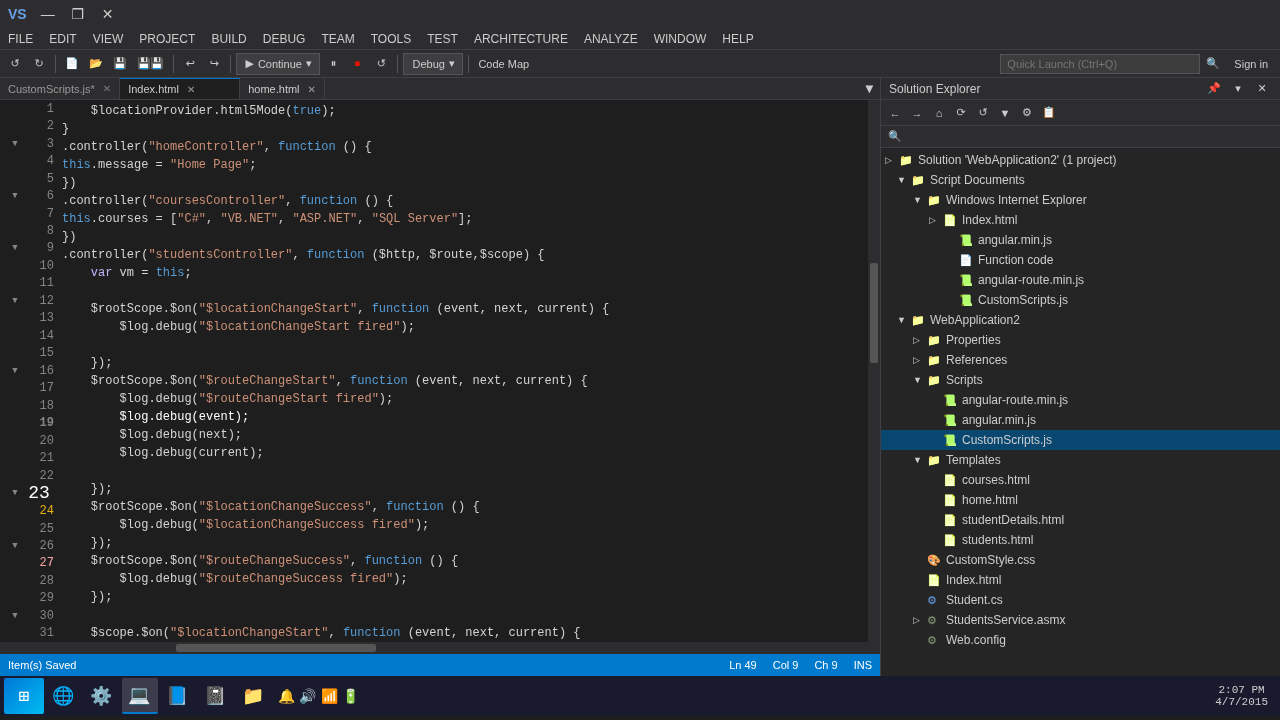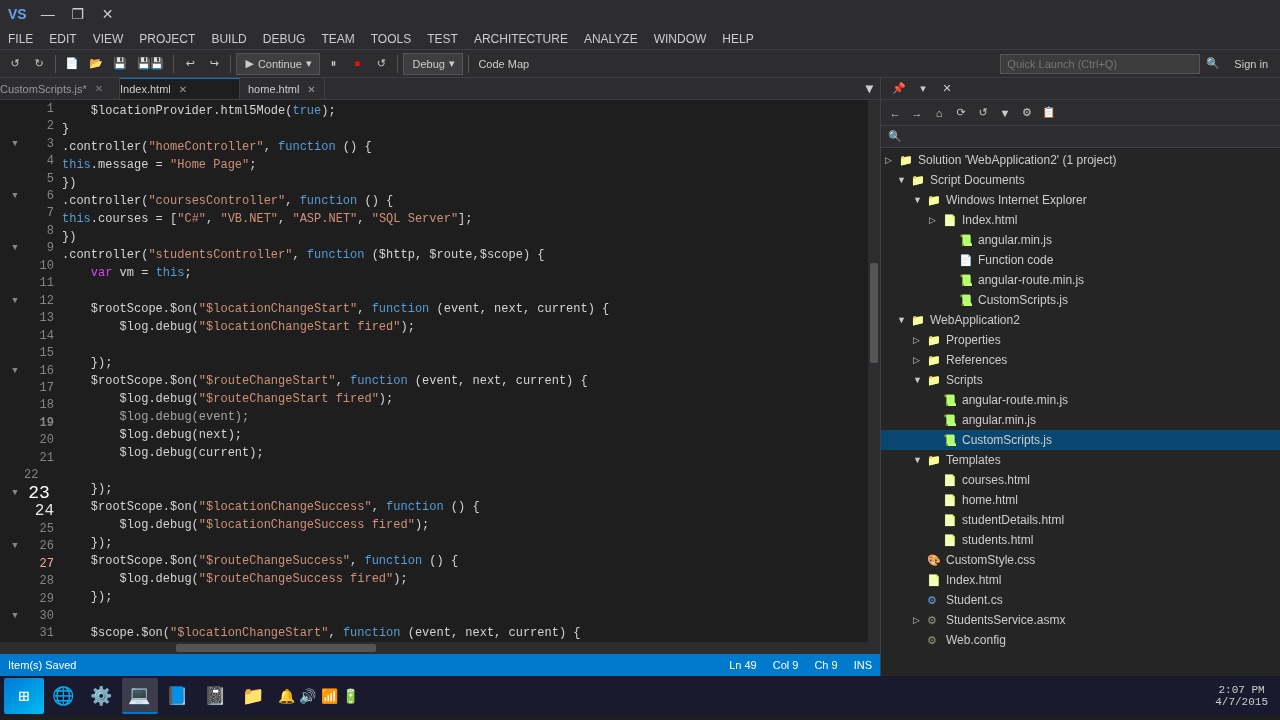--- a/index.html
+++ b/index.html
@@ -24,21 +24,21 @@
     .sign-in { color: #ccc; font-size: 11px; padding: 0 8px; font-family: 'Segoe UI', sans-serif; }
 
     
     .main-layout { display: flex; height: calc(720px - 28px - 22px - 28px - 22px - 22px); }
 
     
     .editor-area { flex: 1; display: flex; flex-direction: column; background: #1e1e1e; }
 
     
     .tab-bar { height: 22px; background: #2d2d30; display: flex; align-items: stretch; border-bottom: 1px solid #3f3f46; }
-    .tab { display: flex; align-items: center; padding: 0 0; gap: 4px; cursor: pointer; font-size: 11px; font-family: 'Segoe UI', sans-serif; border-right: 1px solid #3f3f46; color: #999; background: #2d2d30; min-width: 120px; }
+    .tab { display: flex; align-items: center; padding: 0 8px; gap: 4px; cursor: pointer; font-size: 11px; font-family: 'Segoe UI', sans-serif; border-right: 1px solid #3f3f46; color: #999; background: #2d2d30; min-width: 120px; }
     .tab-close { font-size: 10px; opacity: 0.7; margin-left: 4px; }
 
     
     .right-panel { width: 400px; background: #252526; border-left: 1px solid #3f3f46; display: flex; flex-direction: column; }
     .panel-header { height: 22px; background: #2d2d30; display: flex; align-items: center; padding: 0 8px; gap: 4px; border-bottom: 1px solid #3f3f46; font-family: 'Segoe UI', sans-serif; font-size: 12px; color: #ccc; }
     .panel-toolbar { height: 26px; background: #2d2d30; display: flex; align-items: center; padding: 0 4px; gap: 2px; border-bottom: 1px solid #3f3f46; }
     .panel-search { height: 22px; background: #2d2d30; display: flex; align-items: center; padding: 0 4px; border-bottom: 1px solid #3f3f46; }
     .panel-search input { flex: 1; height: 18px; background: #3c3c3c; border: 1px solid #555; color: #ccc; font-size: 11px; padding: 0 4px; }
     .tree { flex: 1; overflow: auto; padding: 2px 0; }
     .tree-item { display: flex; align-items: center; height: 20px; padding-left: 4px; cursor: pointer; font-size: 12px; font-family: 'Segoe UI', sans-serif; color: #ccc; }
@@ -233,28 +233,28 @@
           <div class="gutter-line">
             <span style="color: rgb(133, 133, 133); font-size: 12px; min-width: 30px; text-align: right; font-weight: bold;">19</span>
           </div>
           <div class="gutter-line">
             <span style="color: rgb(133, 133, 133); font-size: 12px; min-width: 30px; text-align: right;">20</span>
           </div>
           <div class="gutter-line">
             <span style="color: rgb(133, 133, 133); font-size: 12px; min-width: 30px; text-align: right;">21</span>
           </div>
           <div class="gutter-line">
-            <span style="color: rgb(133, 133, 133); font-size: 12px; min-width: 30px; text-align: left;">22</span>
+            <span style="color: rgb(133, 133, 133); font-size: 12px; min-width: 30px; text-align: right;">22</span>
           </div>
           <div class="gutter-line">
             <span class="gutter-fold" style="position: relative; left: 0px; color: rgb(133, 133, 133); font-size: 9px; cursor: pointer; margin-right: 2px;">▼</span>
             <span style="color: #ffffff; font-size: 18px; min-width: 30px; text-align: center;">23</span>
           </div>
           <div class="gutter-line">
-            <span style="color: #e5e5e5; font-size: 16px; min-width: 30px; text-align: right;">24</span>
+            <span style="color: #eab308; font-size: 12px; min-width: 30px; text-align: right;">24</span>
           </div>
           <div class="gutter-line">
             <span style="color: rgb(133, 133, 133); font-size: 12px; min-width: 30px; text-align: right;">25</span>
           </div>
           <div class="gutter-line">
             <span class="gutter-fold" style="position: relative; left: 0px; color: rgb(133, 133, 133); font-size: 9px; cursor: pointer; margin-right: 2px;">▼</span>
             <span style="color: rgb(133, 133, 133); font-size: 12px; min-width: 30px; text-align: right;">26</span>
           </div>
           <div class="gutter-line">
             <span style="color: #fca5a5; font-size: 12px; min-width: 30px; text-align: right;">27</span>
@@ -297,21 +297,21 @@
             <div class="code-row">
               <div class="col-code"><span style="color: rgb(86, 156, 214);">this</span><span style="color: rgb(212, 212, 212);">.courses = [</span><span style="color: rgb(206, 145, 120);">"C#"</span><span style="color: rgb(212, 212, 212);">, </span><span style="color: rgb(206, 145, 120);">"VB.NET"</span><span style="color: rgb(212, 212, 212);">, </span><span style="color: rgb(206, 145, 120);">"ASP.NET"</span><span style="color: rgb(212, 212, 212);">, </span><span style="color: rgb(206, 145, 120);">"SQL Server"</span><span style="color: rgb(212, 212, 212);">];</span></div>
             </div>
             <div class="code-row">
               <div class="col-code"><span style="color: rgb(212, 212, 212);">})</span></div>
             </div>
             <div class="code-row">
               <div class="col-code"><span style="color: rgb(212, 212, 212);">.controller(</span><span style="color: rgb(206, 145, 120);">"studentsController"</span><span style="color: rgb(212, 212, 212);">, </span><span style="color: rgb(86, 156, 214);">function</span><span style="color: rgb(212, 212, 212);"> ($http, $route,$scope) {</span></div>
             </div>
             <div class="code-row">
-              <div class="col-code"><span style="color: #d946ef;">    var</span><span style="color: rgb(212, 212, 212);"> vm = </span><span style="color: rgb(86, 156, 214);">this</span><span style="color: rgb(212, 212, 212);">;</span></div>
+              <div class="col-code"><span style="color: #c4b5fd;">    var</span><span style="color: rgb(212, 212, 212);"> vm = </span><span style="color: rgb(86, 156, 214);">this</span><span style="color: rgb(212, 212, 212);">;</span></div>
             </div>
             <div class="code-row">
               <div class="col-code">&nbsp;</div>
             </div>
             <div class="code-row">
               <div class="col-code"><span style="color: rgb(212, 212, 212);">    $rootScope.$on(</span><span style="color: rgb(206, 145, 120);">"$locationChangeStart"</span><span style="color: rgb(212, 212, 212);">, </span><span style="color: rgb(86, 156, 214);">function</span><span style="color: rgb(212, 212, 212);"> (event, next, current) {</span></div>
             </div>
             <div class="code-row">
               <div class="col-code"><span style="color: rgb(212, 212, 212);">        $log.debug(</span><span style="color: rgb(206, 145, 120);">"$locationChangeStart fired"</span><span style="color: rgb(212, 212, 212);">);</span></div>
             </div>
@@ -321,21 +321,21 @@
             <div class="code-row">
               <div class="col-code"><span style="color: rgb(212, 212, 212);">    });</span></div>
             </div>
             <div class="code-row">
               <div class="col-code"><span style="color: rgb(212, 212, 212);">    $rootScope.$on(</span><span style="color: rgb(206, 145, 120);">"$routeChangeStart"</span><span style="color: rgb(212, 212, 212);">, </span><span style="color: rgb(86, 156, 214);">function</span><span style="color: rgb(212, 212, 212);"> (event, next, current) {</span></div>
             </div>
             <div class="code-row">
               <div class="col-code"><span style="color: rgb(212, 212, 212);">        $log.debug(</span><span style="color: rgb(206, 145, 120);">"$routeChangeStart fired"</span><span style="color: rgb(212, 212, 212);">);</span></div>
             </div>
             <div class="code-row">
-              <div class="col-code"><span style="color: #a3a3a3;">        $log.debug(event);</span></div>
+              <div class="col-code"><span style="color: #ffffff;">        $log.debug(event);</span></div>
             </div>
             <div class="code-row">
               <div class="col-code"><span style="color: rgb(212, 212, 212);">        $log.debug(next);</span></div>
             </div>
             <div class="code-row">
               <div class="col-code"><span style="color: rgb(212, 212, 212);">        $log.debug(current);</span></div>
             </div>
             <div class="code-row">
               <div class="col-code">&nbsp;</div>
             </div>
@@ -388,20 +388,21 @@
         <span>Ln 49</span>
         <span>Col 9</span>
         <span>Ch 9</span>
         <span>INS</span>
       </div>
     </div>
   </div>
 
   <div class="right-panel">
     <div class="panel-header">
+      <span style="flex:1;">Solution Explorer</span>
       <button class="panel-btn">📌</button>
       <button class="panel-btn">▾</button>
       <button class="panel-btn">✕</button>
     </div>
     <div class="panel-toolbar">
       <button class="panel-btn">←</button>
       <button class="panel-btn">→</button>
       <button class="panel-btn">⌂</button>
       <button class="panel-btn">⟳</button>
       <button class="panel-btn">↺</button>

